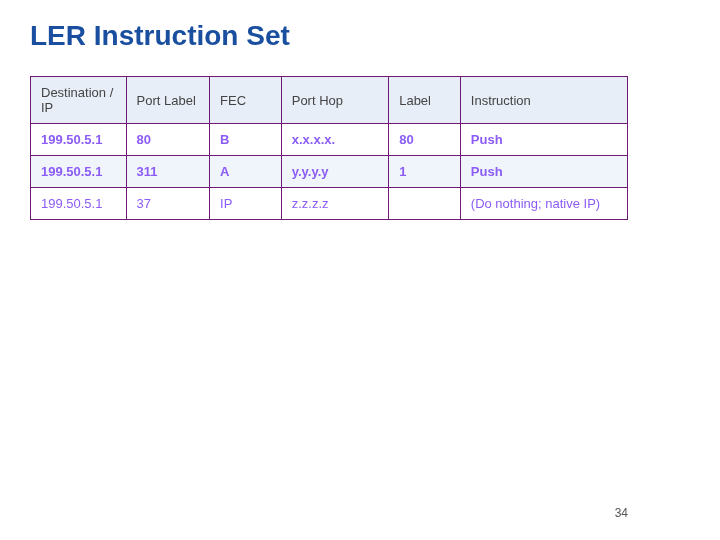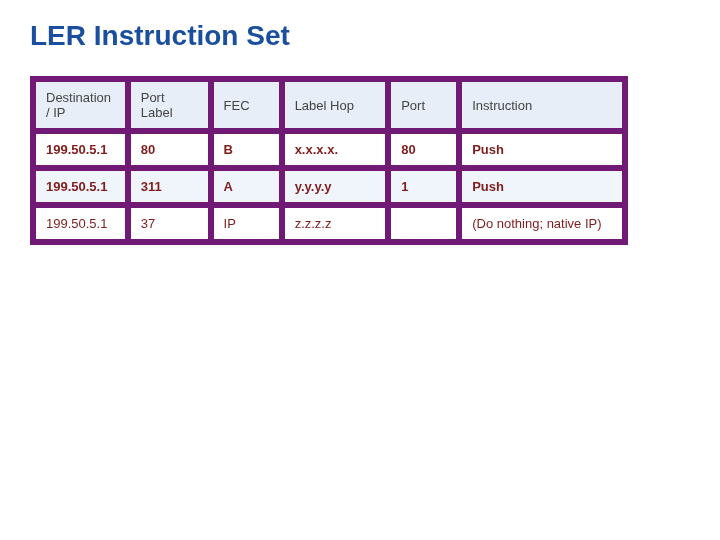--- a/index.html
+++ b/index.html
@@ -31,36 +31,36 @@
       flex: 1;
     }
 
     table {
       border-collapse: collapse;
       width: 100%;
       table-layout: fixed;
     }
 
     th, td {
-      border: 6px solid #701a75;
+      border: 1px solid #701a75;
       padding: 8px 10px;
       text-align: left;
       vertical-align: middle;
       font-size: 13px;
     }
 
     th {
       color: #444;
       font-weight: normal;
       background: #fff;
       vertical-align: middle;
     }
 
     td {
-      color: #7f1d1d;
+      color: #8b5cf6;
     }
 
     tr:nth-child(even) td {
       background: #f0f4fb;
     }
 
     tr:nth-child(odd) td {
       background: #ffffff;
     }
 
@@ -100,22 +100,22 @@
         <col class="col-fec">
         <col class="col-nexthop">
         <col class="col-label">
         <col class="col-instr">
       </colgroup>
       <thead>
         <tr>
           <th>Destination / IP</th>
           <th>Port Label</th>
           <th>FEC</th>
-          <th>Label Hop</th>
-          <th>Port</th>
+          <th>Port Hop</th>
+          <th>Label</th>
           <th>Instruction</th>
         </tr>
       </thead>
       <tbody id="table-body">
       <tr>
             <td class="bold-val">199.50.5.1</td>
             <td class="bold-val">80</td>
             <td class="bold-val">B</td>
             <td class="bold-val">x.x.x.x.</td>
             <td class="bold-val">80</td>
@@ -134,13 +134,14 @@
             <td>37</td>
             <td>IP</td>
             <td>z.z.z.z</td>
             <td></td>
             <td>(Do nothing; native IP)</td>
           </tr>
         </tbody>
     </table>
   </div>
 
+  <div class="page-num">34</div>
 </div>
 
 </body></html>

